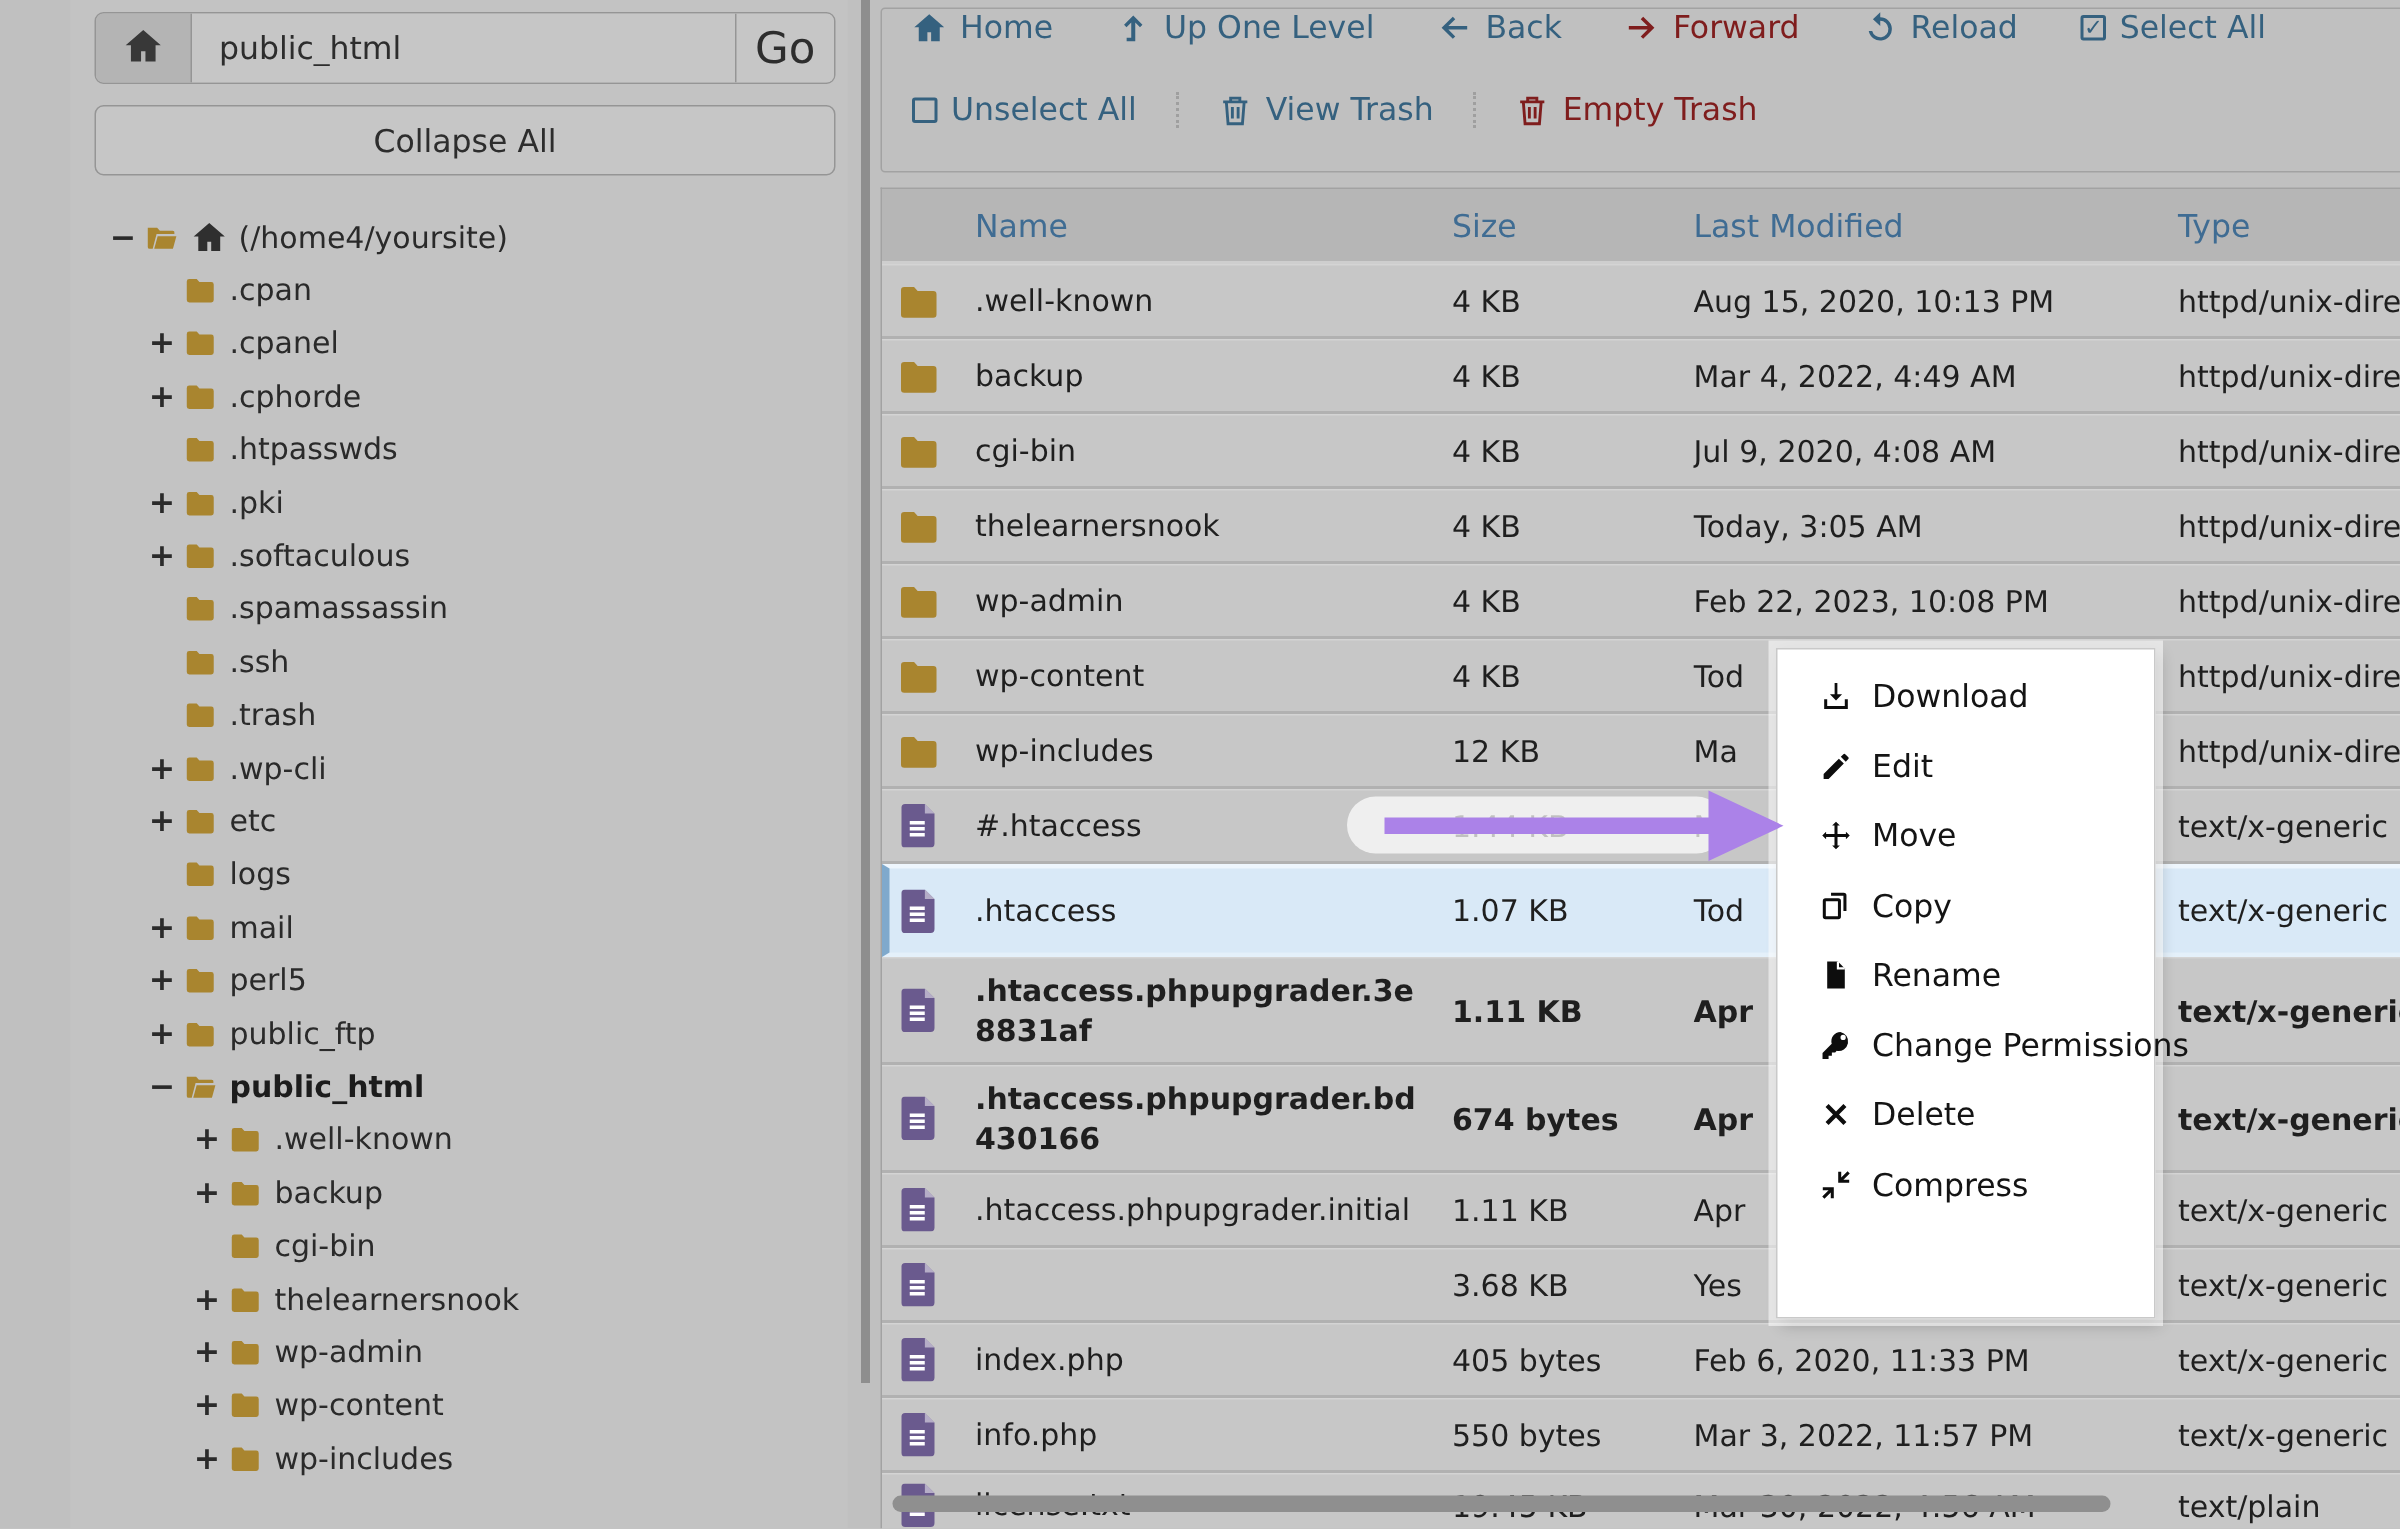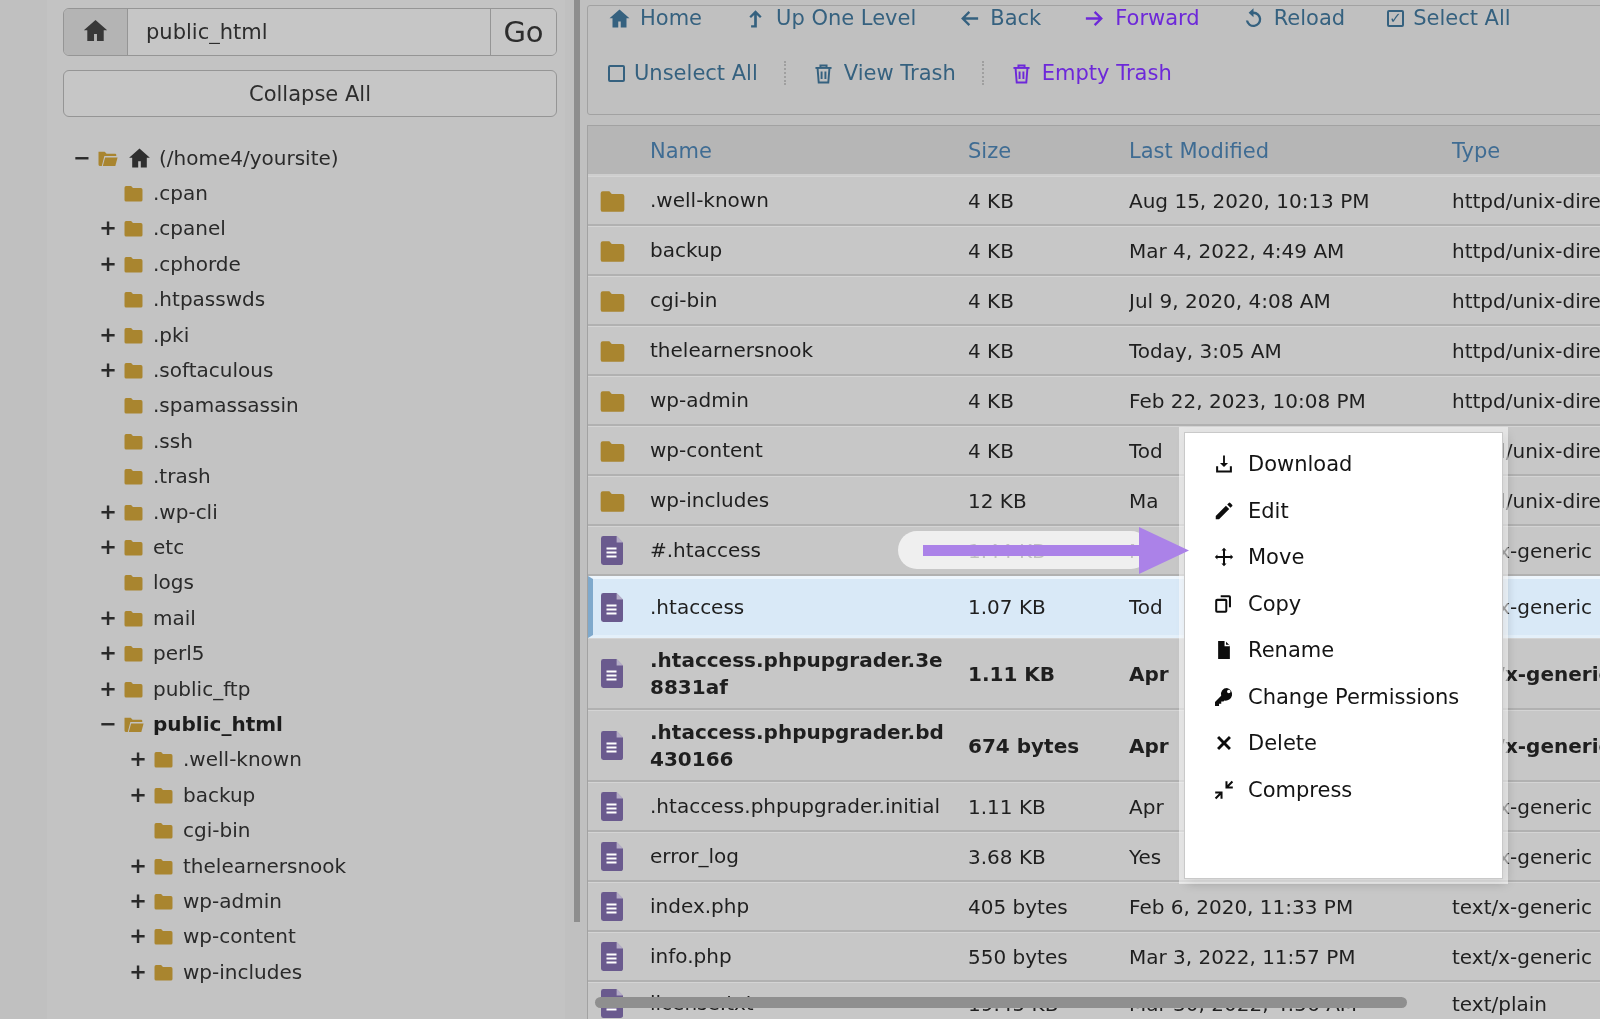--- a/index.html
+++ b/index.html
@@ -35,21 +35,21 @@
   .lvl2 { padding-left:80px; }
   .titem .tlabel.bold { font-weight:700; color:#1c1c1c; }
 
   
   .toolbar { position:absolute; left:540px; top:5px; width:1053px; height:110px;
              border:1px solid #a2a2a2; border-radius:3px; }
   .trow { display:flex; align-items:flex-start; height:55px; padding-left:20px; }
   .tbtn { display:flex; align-items:center; gap:9px; font-size:21px; color:#35617f; cursor:pointer;
           margin-right:42px; white-space:nowrap; }
   .tbtn svg { width:23px; height:23px; }
-  .tbtn.disabled { color:#6d28d9; cursor:default; }
+  .tbtn.disabled { color:#7f1d1d; cursor:default; }
   .tbtn.sep { border-left:2px dotted #9f9f9f; padding-left:26px; margin-left:-16px; }
   .cb { width:17px; height:17px; border:2.4px solid currentColor; border-radius:2px;
         display:inline-flex; align-items:center; justify-content:center; font-size:15px; font-weight:700; }
 
   
   .table { position:absolute; left:540px; top:125px; width:1053px; height:894px;
            border:1px solid #a2a2a2; border-bottom:none; background:#c6c6c6; overflow:hidden; }
   .thead { position:relative; height:50px; background:#b6b6b6; border-bottom:2px solid #cecece; }
   .th { position:absolute; top:0; height:50px; line-height:50px; font-size:21px; color:#3f6c93; cursor:pointer; }
   .th-name { left:62px; } .th-size { left:380px; } .th-mod { left:541px; } .th-type { left:864px; }
@@ -71,21 +71,21 @@
   .row.sel { background:#d9e9f7; height:62px; border-top:3px solid #eef6fd; border-bottom:3px solid #e4f0fa;
              border-left:5px solid #7fa9cc; }
   .row.sel .cell { margin-left:-5px;text-align:right; }
 
   .vscroll { position:absolute; left:1576px; top:183px; width:12px; height:392px;
              background:#999999; border-radius:3px; z-index:5; }
   .hscroll { position:absolute; left:548px; top:997px; width:812px; height:11px;
              background:#8f8f8f; border-radius:6px; z-index:5; }
 
   
-  .ctx { position:absolute; left:1137px; top:432px; width:319px; height:447px; background:#ffffff;
+  .ctx { position:absolute; left:1137px; top:432px; width:253px; height:447px; background:#ffffff;
          border:1px solid #c9c9c9; box-shadow:0 0 0 5px rgba(255,255,255,.55), 3px 4px 10px rgba(0,0,0,.22);
          padding-top:8px; z-index:50; }
   .mi { display:flex; align-items:center; height:46.5px; padding-left:28px; gap:13px;
         font-size:21px; color:#141414; cursor:pointer; white-space:nowrap; }
   .mi .mic { display:flex; align-items:center; color:#0d0d0d; }
   .mi .mic svg { width:22px; height:22px; }
 
   
   .arrow { position:absolute; left:850px; top:524px; width:298px; height:54px; z-index:60; pointer-events:none; }
 </style>
@@ -673,23 +673,20 @@
         <div class="row">
           <div class="cell c-icon file-glyph">
             <svg viewBox="0 0 25 29" xmlns="http://www.w3.org/2000/svg">
               <path fill="currentColor" d="M3.4 0h13.2L23 6.4v20a2.6 2.6 0 0 1-2.6 2.6H3.4A2.4 2.4 0 0 1 1 26.6V2.4A2.4 2.4 0 0 1 3.4 0z"></path>
               <path fill="#fff" opacity=".5" d="M16.6 0 23 6.4h-6.4z"></path>
               <g stroke="#fff" stroke-width="2.2">
                 <path d="M6.5 12.5h10M6.5 16.5h10M6.5 20.5h10"></path>
               </g>
             </svg>
           </div>
-          <div class="cell c-name">
-            <span>error_log</span>
-          </div>
           <div class="cell c-size">
             <span>3.68 KB</span>
           </div>
           <div class="cell c-mod">
             <span>Yes</span>
           </div>
           <div class="cell c-type">
             <span>text/x-generic</span>
           </div>
         </div>

